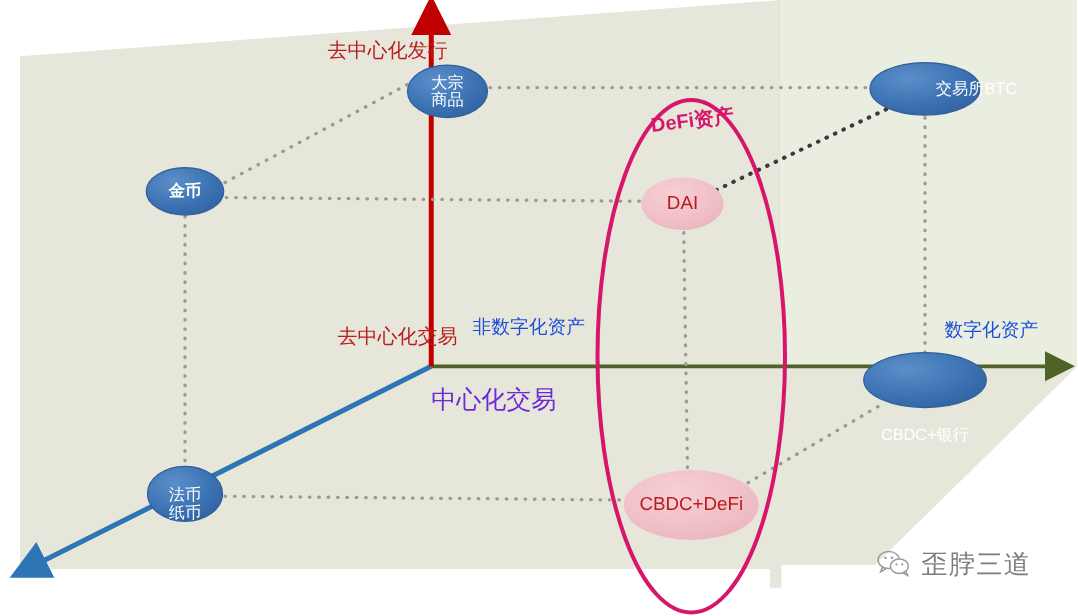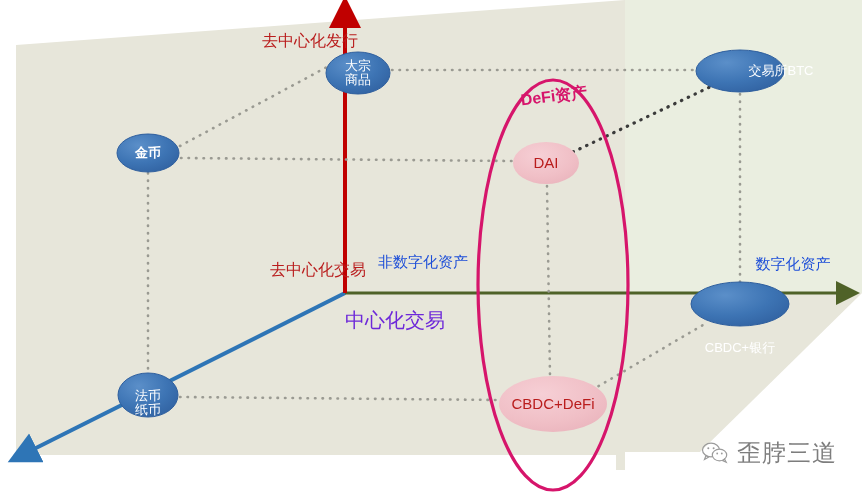--- a/index.html
+++ b/index.html
@@ -68,21 +68,21 @@
   #watermark {
     position: absolute;
     left: 700px;
     top: 437px;
     display: flex;
     align-items: center;
     gap: 7px;
   }
   #watermark .wm-text {
     color: #7d7d7d;
-    font-size: 24px;
+    font-size: 21px;
     font-family: "Liberation Serif", serif;
     letter-spacing: 1px;
   }
 </style>
 </head>
 <body>
 
 <div id="stage">
 
   <svg id="canvas" viewBox="0 0 862 493">

